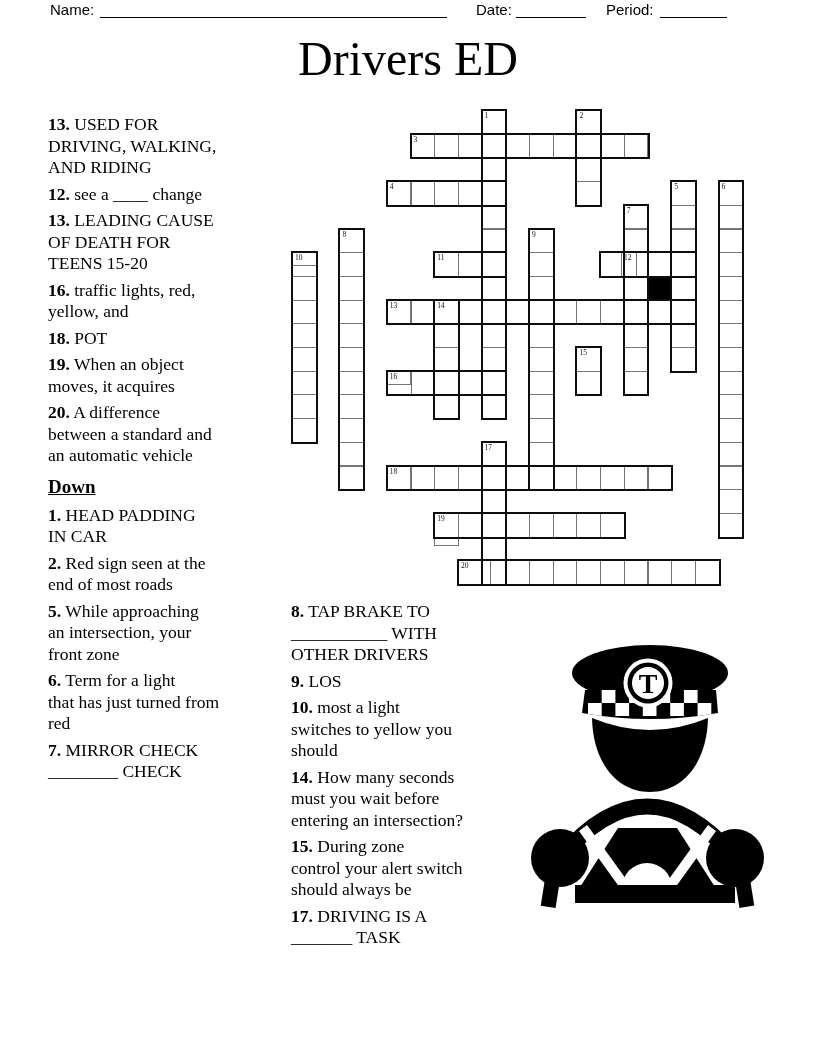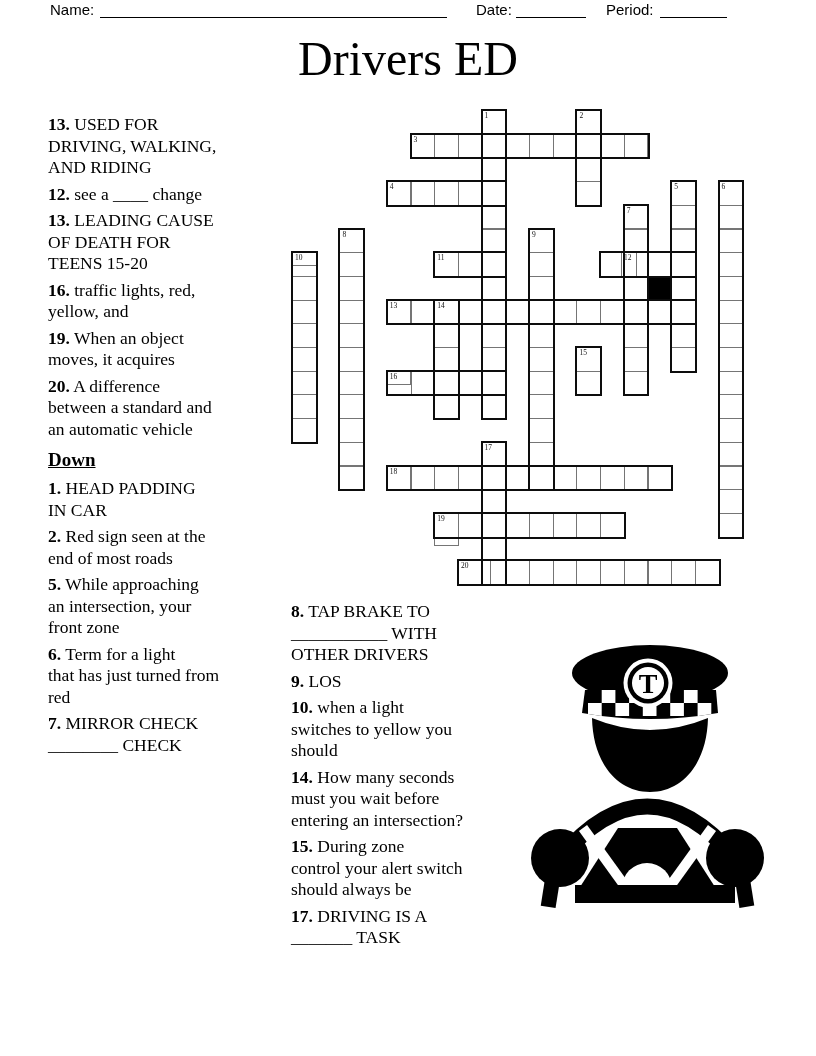--- a/index.html
+++ b/index.html
@@ -45,20 +45,21 @@
     <div id="across-list">
         <div class="clue"><b>13.</b><span> USED FOR
 DRIVING, WALKING,
 AND RIDING</span></div>
         <div class="clue"><b>12.</b><span> see a ____ change</span></div>
         <div class="clue"><b>13.</b><span> LEADING CAUSE
 OF DEATH FOR
 TEENS 15-20</span></div>
         <div class="clue"><b>16.</b><span> traffic lights, red,
 yellow, and</span></div>
+        <div class="clue"><b>18.</b><span> POT</span></div>
         <div class="clue"><b>19.</b><span> When an object
 moves, it acquires</span></div>
         <div class="clue"><b>20.</b><span> A difference
 between a standard and
 an automatic vehicle</span></div>
       </div>
     <div class="section-h down">Down</div>
     <div id="down-list">
         <div class="clue"><b>1.</b><span> HEAD PADDING
 IN CAR</span></div>
@@ -74,21 +75,21 @@
 ________ CHECK</span></div>
       </div>
   </div>
 
   <div id="col-mid" class="clue-col">
     <div id="mid-list">
         <div class="clue"><b>8.</b><span> TAP BRAKE TO
 ___________ WITH
 OTHER DRIVERS</span></div>
         <div class="clue"><b>9.</b><span> LOS</span></div>
-        <div class="clue"><b>10.</b><span> when a light
+        <div class="clue"><b>10.</b><span> most a light
 switches to yellow you
 should</span></div>
         <div class="clue"><b>14.</b><span> How many seconds
 must you wait before
 entering an intersection?</span></div>
         <div class="clue"><b>15.</b><span> During zone
 control your alert switch
 should always be</span></div>
         <div class="clue"><b>17.</b><span> DRIVING IS A
 _______ TASK</span></div>

